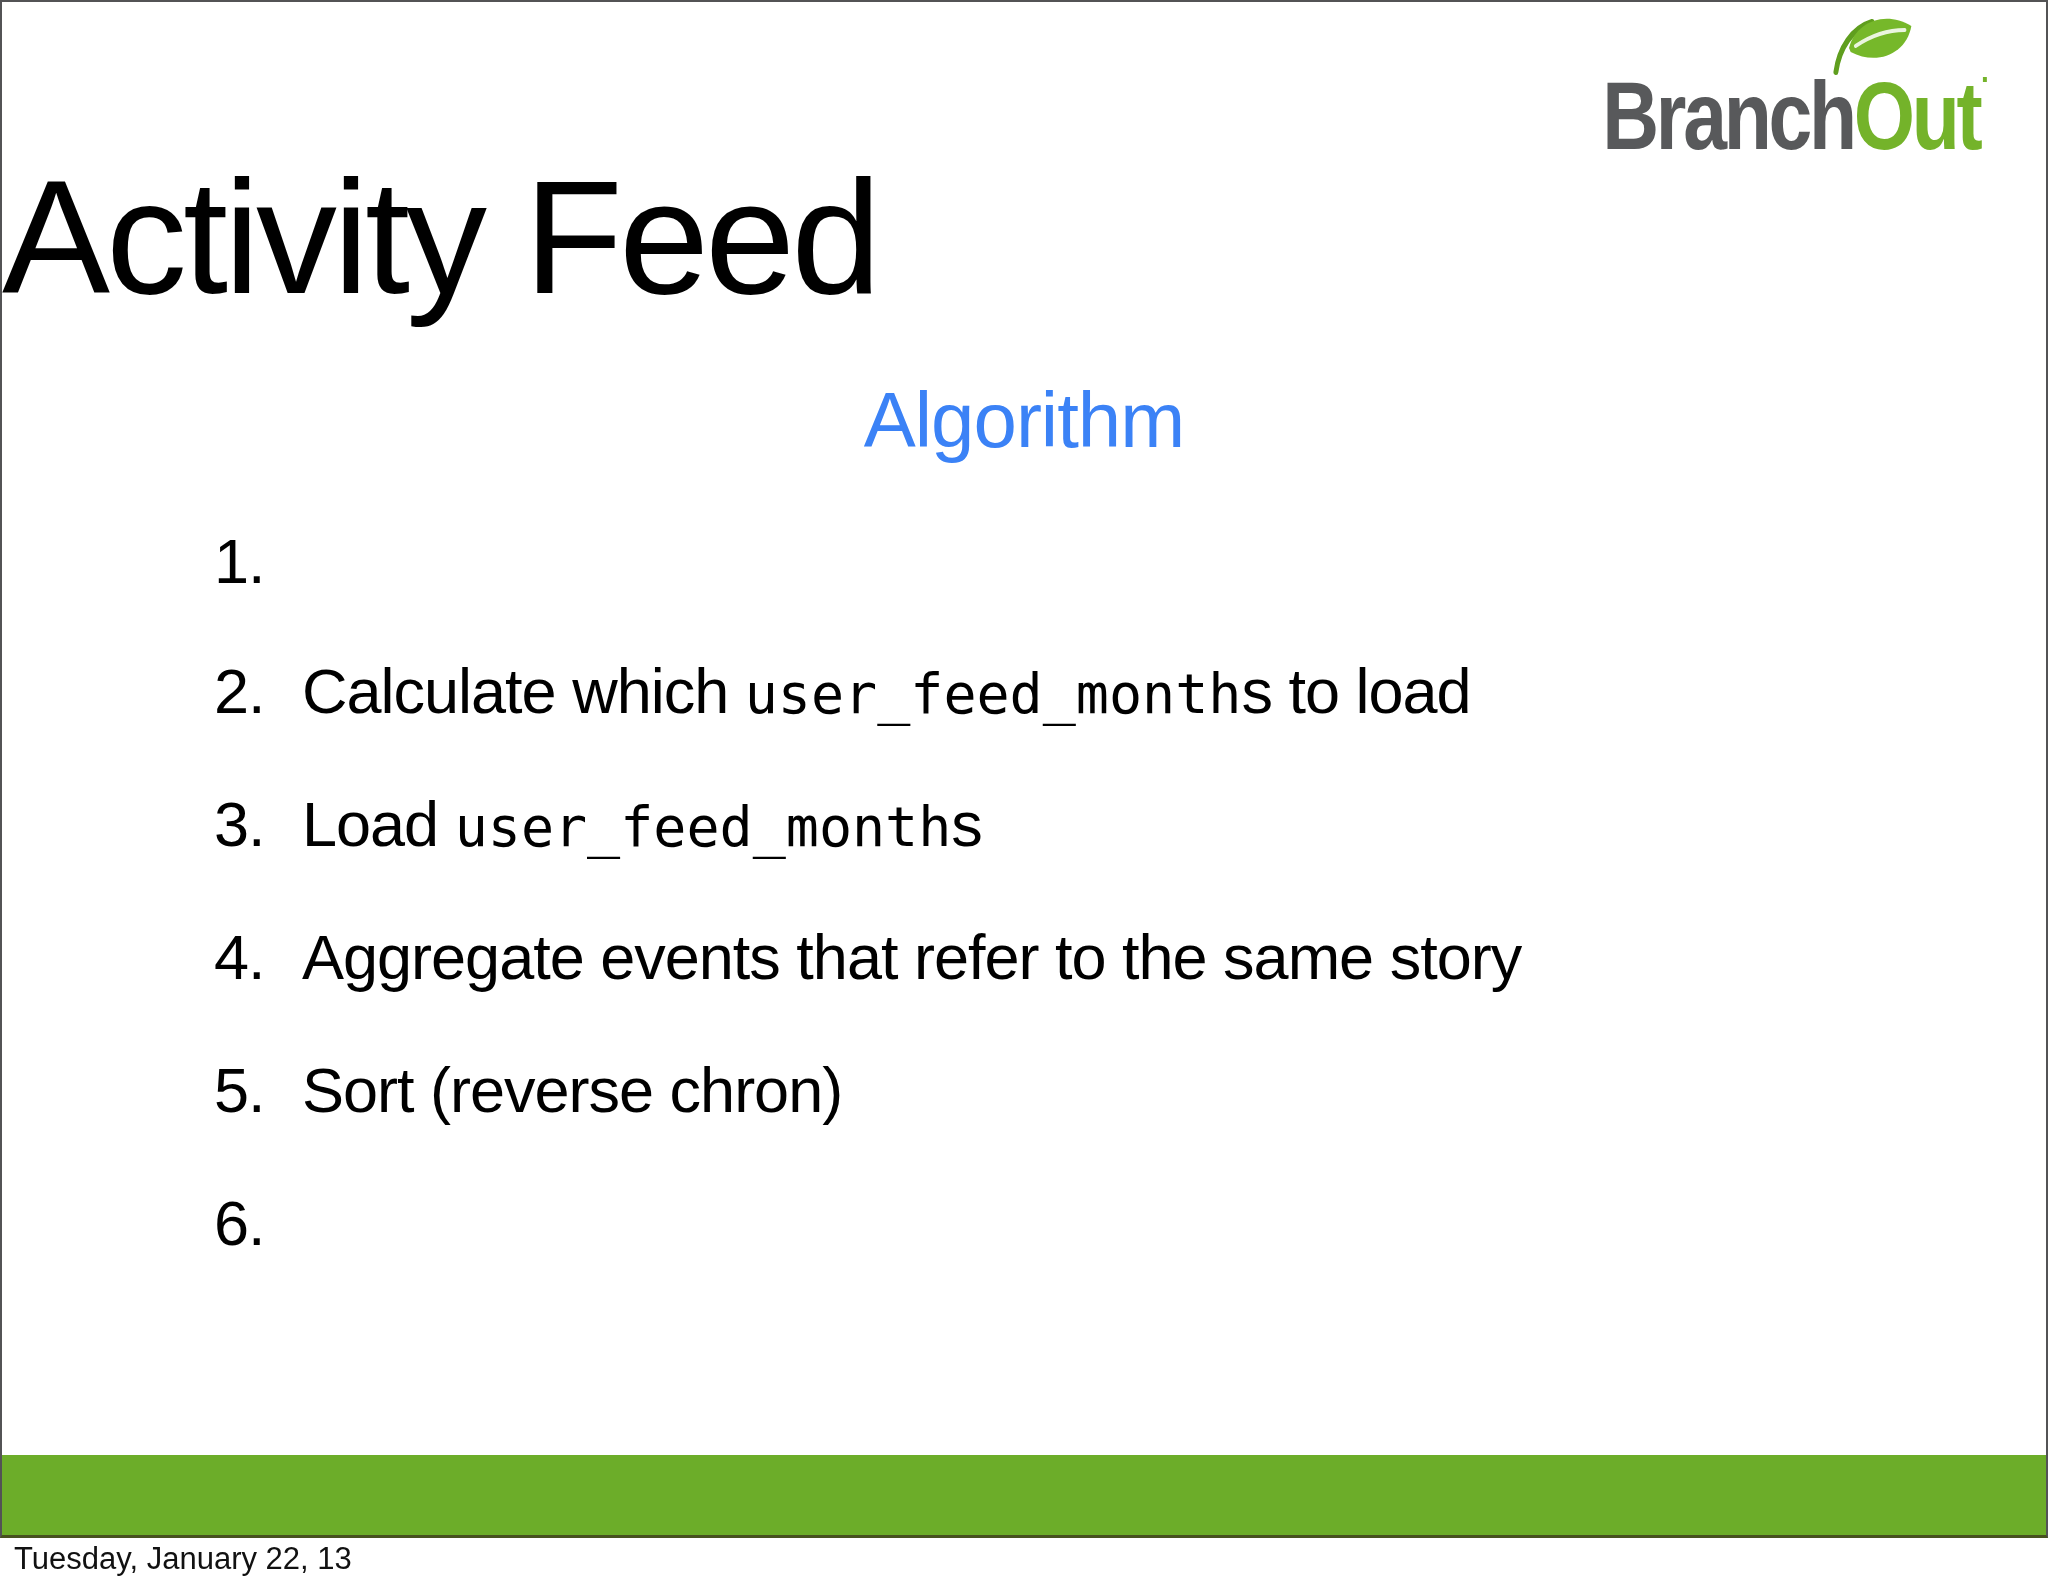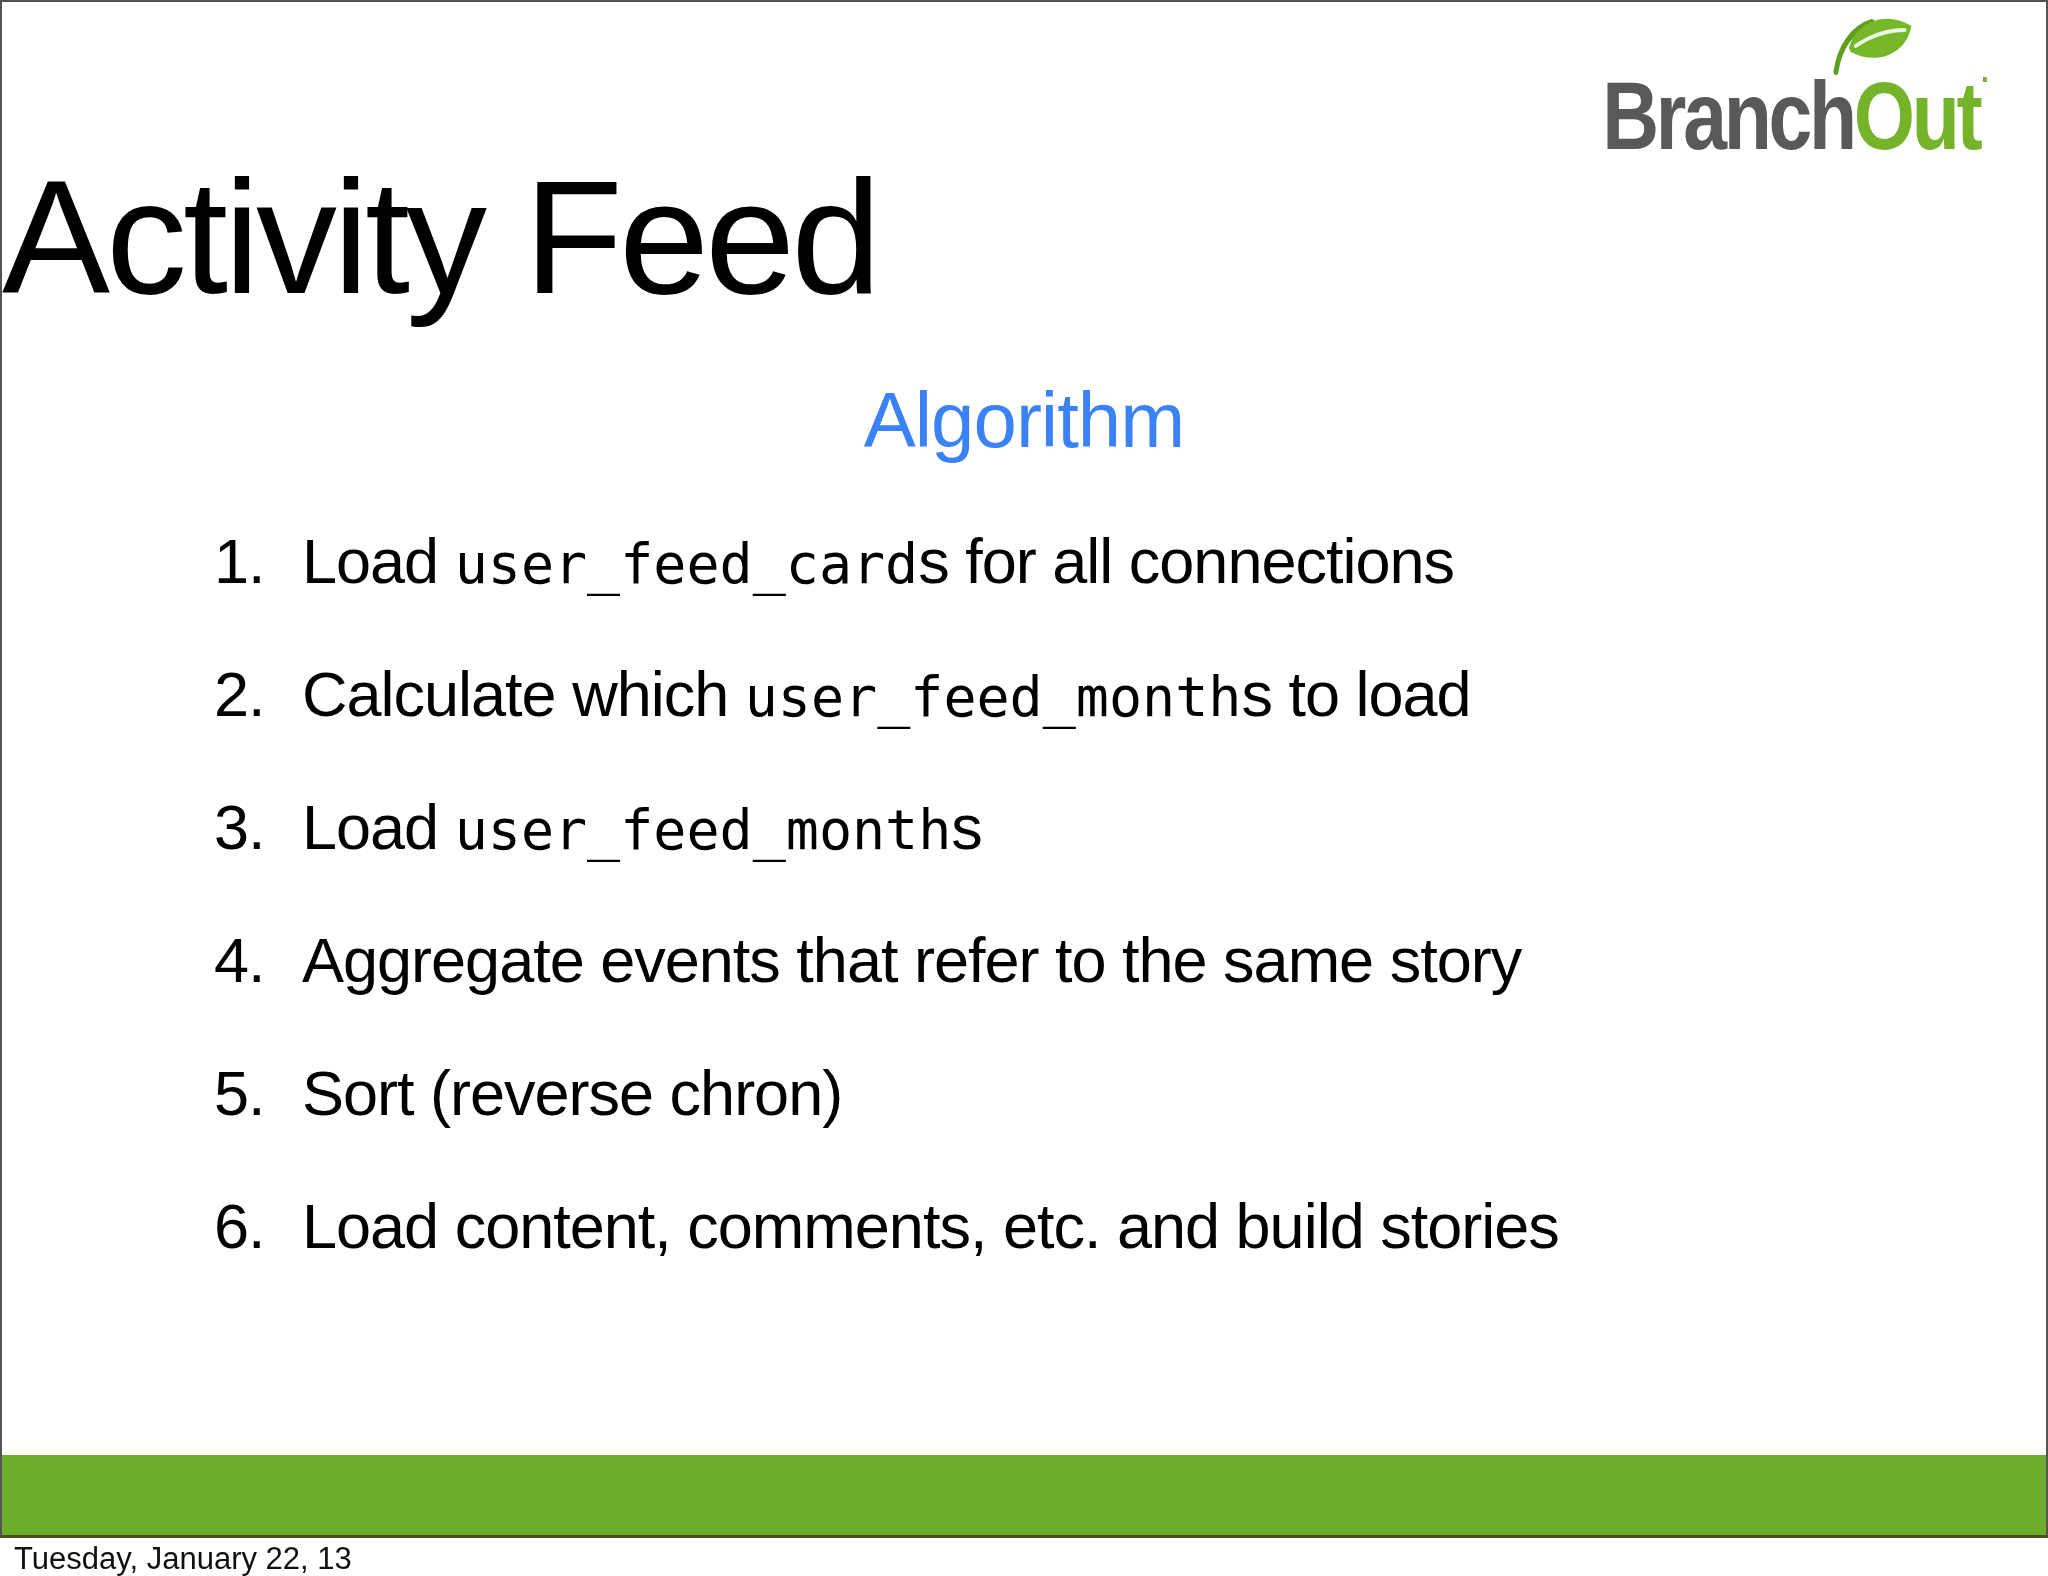--- a/index.html
+++ b/index.html
@@ -152,21 +152,20 @@
     </span>
   </div>
 
   <div class="title">Activity Feed</div>
   <div class="subtitle">Algorithm</div>
 
   <div class="list">
 
     <div class="row">
       <span class="num">1.</span>
-      <span class="txt"><span>Load </span><span class="code">user_feed_card</span><span>s for all connections</span></span>
     </div>
 
     <div class="row">
       <span class="num">2.</span>
       <span class="txt"><span>Calculate which </span><span class="code">user_feed_month</span><span>s to load</span></span>
     </div>
 
     <div class="row">
       <span class="num">3.</span>
       <span class="txt"><span>Load </span><span class="code">user_feed_month</span><span>s</span></span>
@@ -177,21 +176,20 @@
       <span class="txt"><span>Aggregate events that refer to the same story</span><span class="code"></span><span></span></span>
     </div>
 
     <div class="row">
       <span class="num">5.</span>
       <span class="txt"><span>Sort (reverse chron)</span><span class="code"></span><span></span></span>
     </div>
 
     <div class="row">
       <span class="num">6.</span>
-      <span class="txt"><span>Load content, comments, etc. and build stories</span><span class="code"></span><span></span></span>
     </div>
 
   </div>
 
   <div class="bottom-bar"></div>
 </div>
 
 <div class="date-caption">Tuesday, January 22, 13</div>
 
 </body></html>

